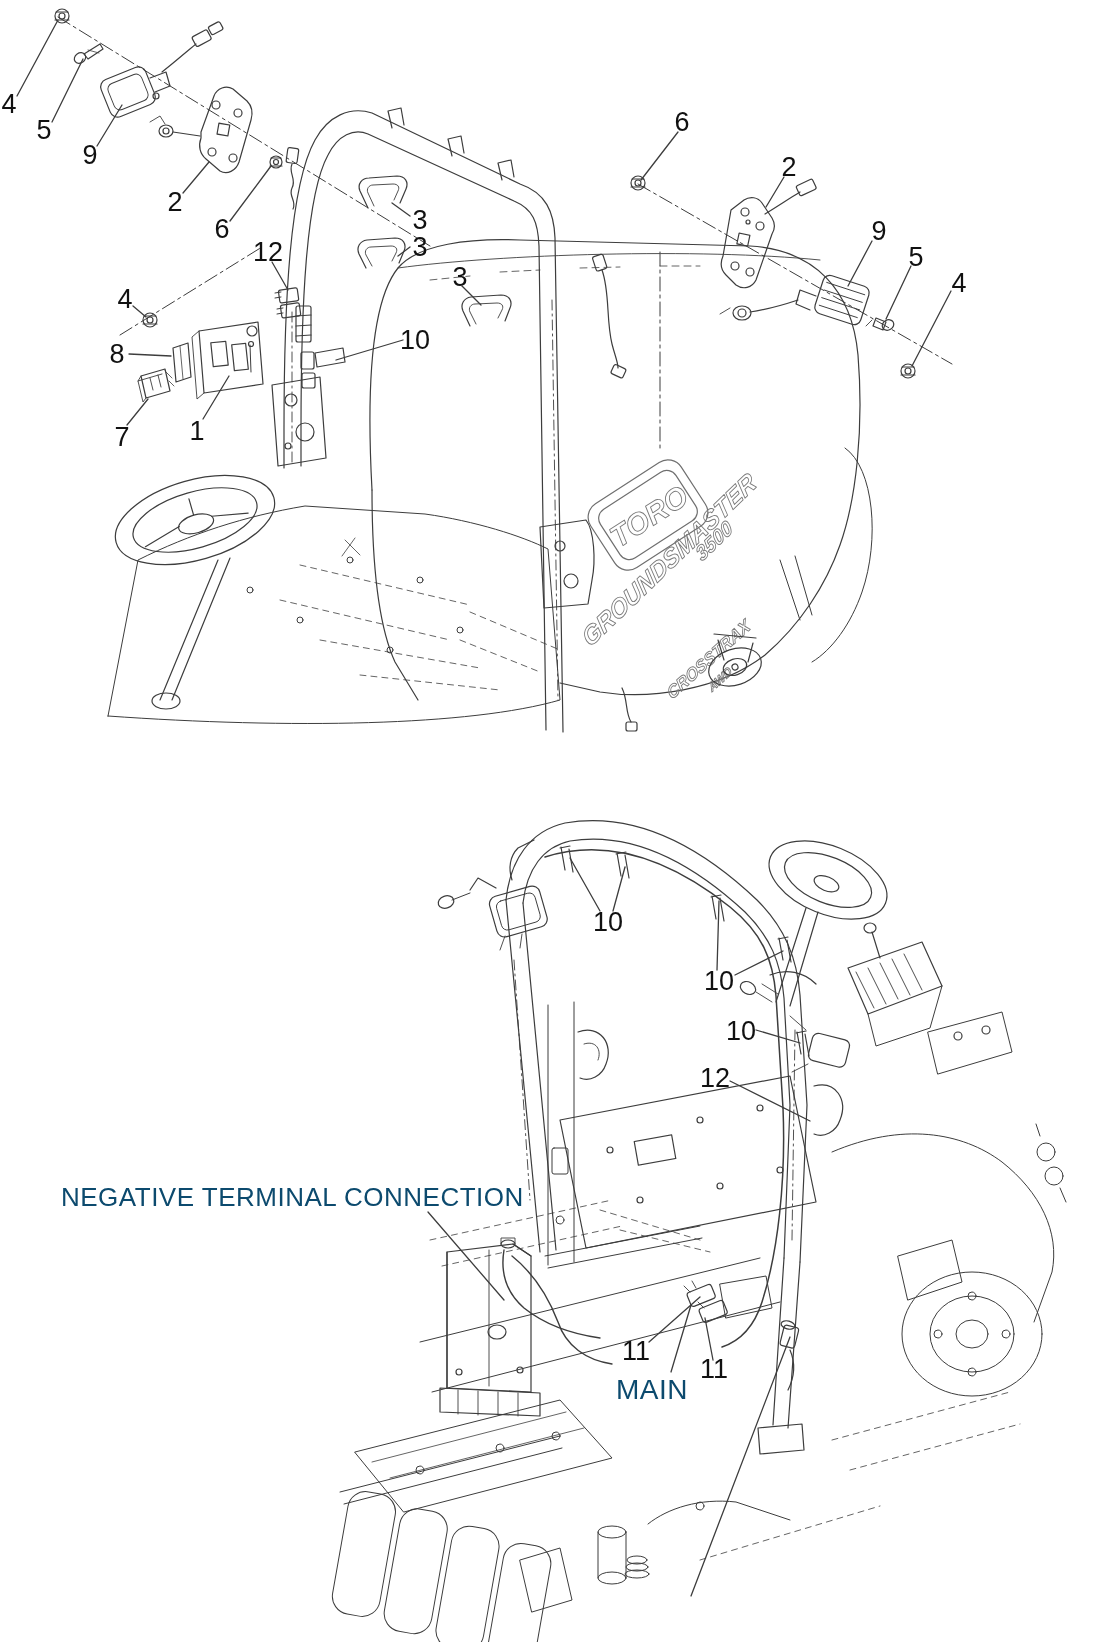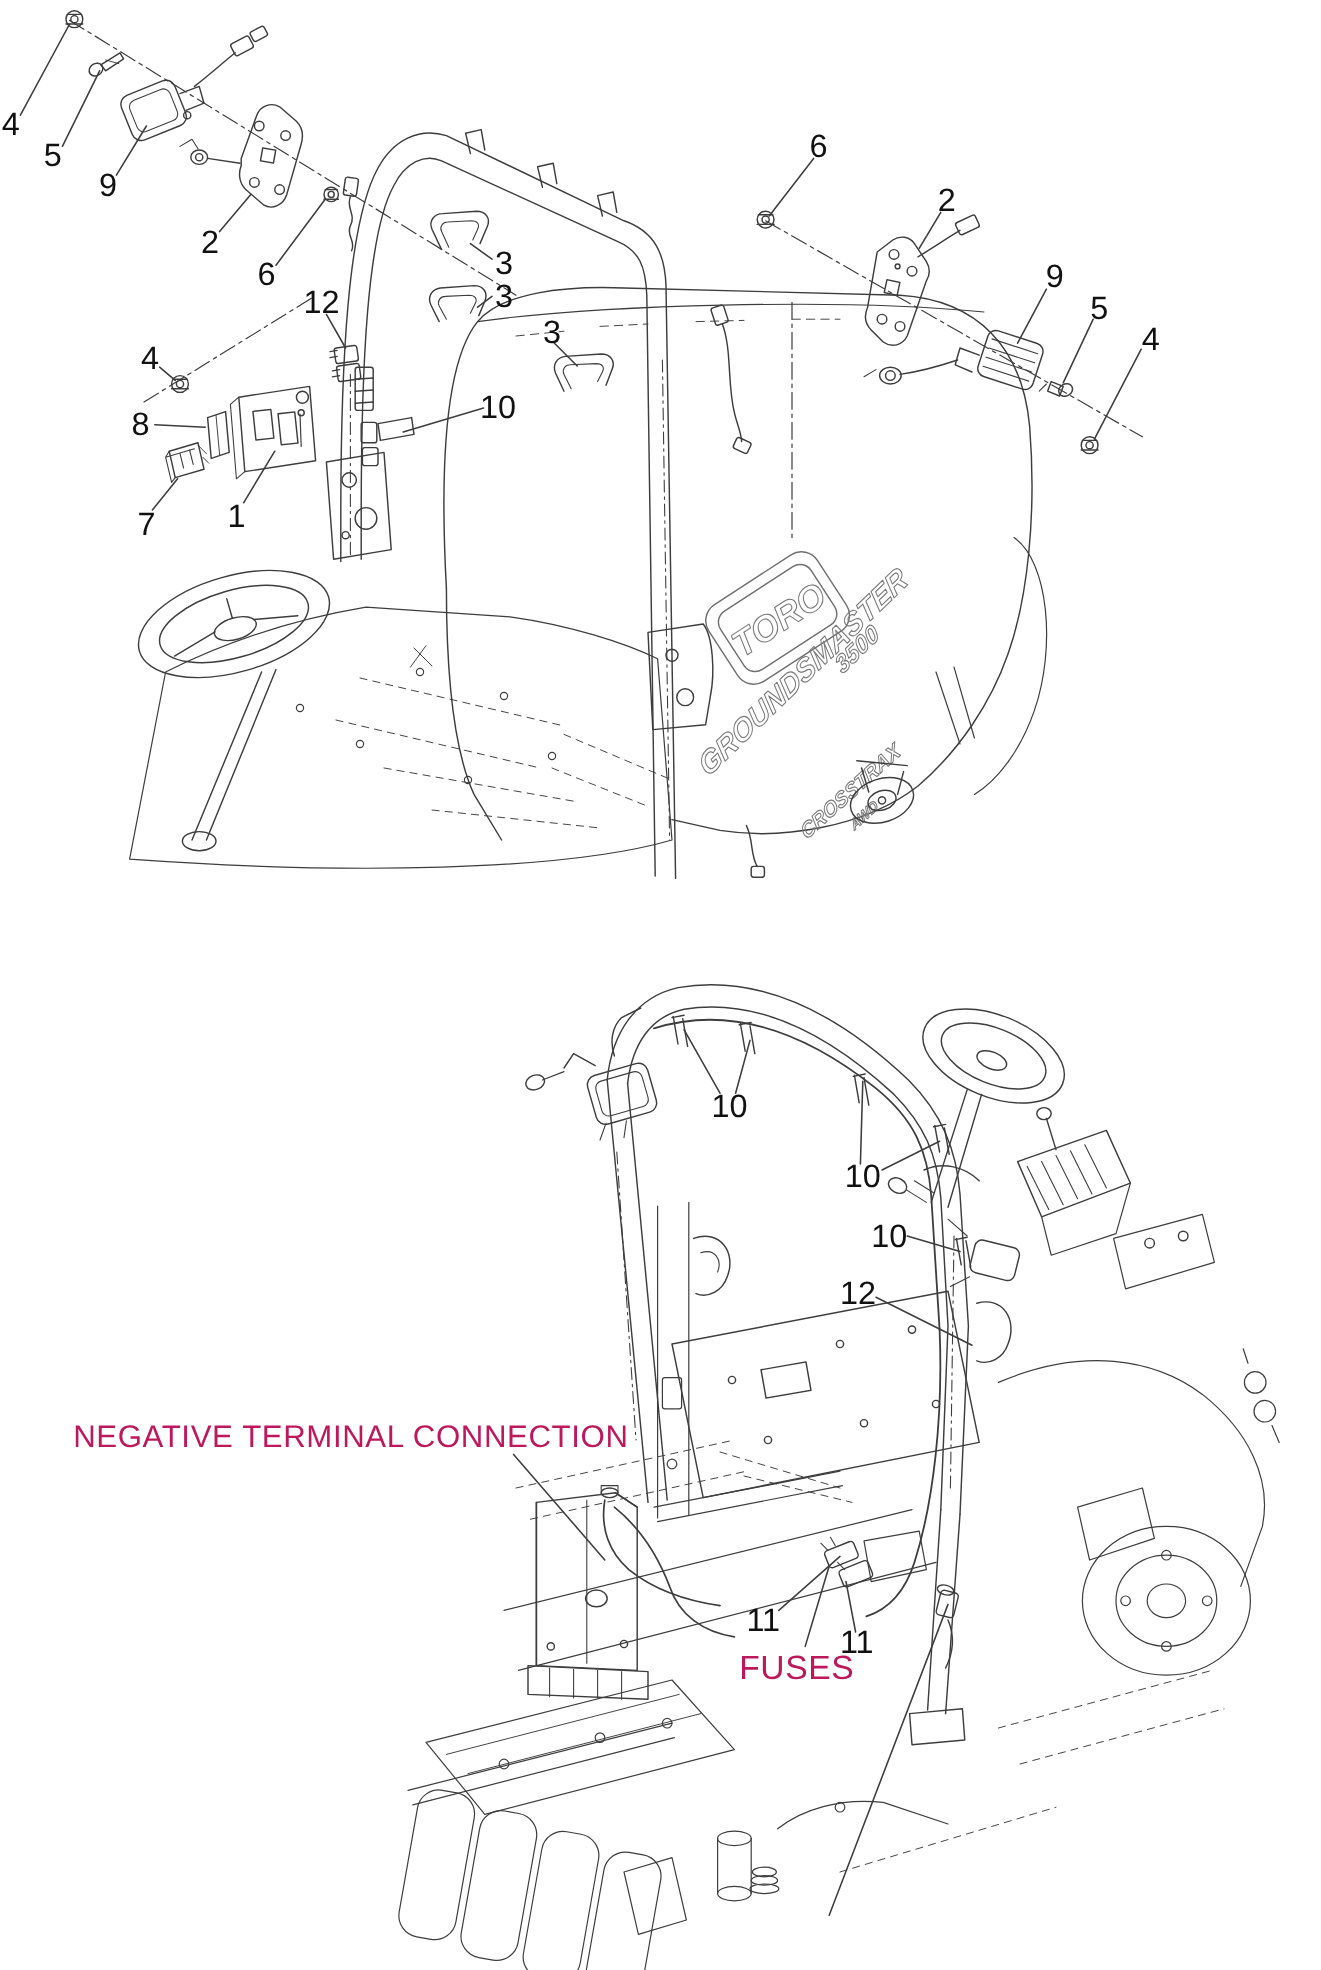--- a/index.html
+++ b/index.html
@@ -1,21 +1,21 @@
 <!DOCTYPE html>
 <html><head>
 <meta charset="utf-8">
 <style>
   html,body{margin:0;padding:0;background:#fff;}
   #page{position:relative;width:1101px;height:1642px;background:#fff;overflow:hidden;
         font-family:"Liberation Sans",sans-serif;}
   #art{position:absolute;left:0;top:0;}
   .callout{position:absolute;transform:translate(-50%,-50%);font-size:27px;color:#111;
            line-height:1;white-space:nowrap;}
-  .annot{position:absolute;transform:translate(0,-50%);font-size:26px;color:#be185d;
+  .annot{position:absolute;transform:translate(0,-50%);font-size:26px;color:#0c4a6e;
          line-height:1;white-space:nowrap;letter-spacing:0.5px;}
   .annot.big{font-size:28px;}
   svg text{font-family:"Liberation Sans",sans-serif;}
   .ot{fill:none;stroke:#7a7a7a;stroke-width:0.9;font-style:italic;font-weight:bold;}
 </style>
 </head>
 <body>
 
 <div id="page">
 
@@ -456,15 +456,15 @@
   <div class="callout" style="left:959px;top:283px">4</div>
 
   <div class="callout" style="left:608px;top:922px">10</div>
   <div class="callout" style="left:719px;top:981px">10</div>
   <div class="callout" style="left:741px;top:1031px">10</div>
   <div class="callout" style="left:715px;top:1078px">12</div>
   <div class="callout" style="left:636px;top:1351px">11</div>
   <div class="callout" style="left:714px;top:1369px">11</div>
 
   <div class="annot" style="left:61px;top:1197px">NEGATIVE TERMINAL CONNECTION</div>
-  <div class="annot big" style="left:616px;top:1390px">FUSES</div>
+  <div class="annot big" style="left:616px;top:1390px">MAIN</div>
 
 </div>
 
 </body></html>

